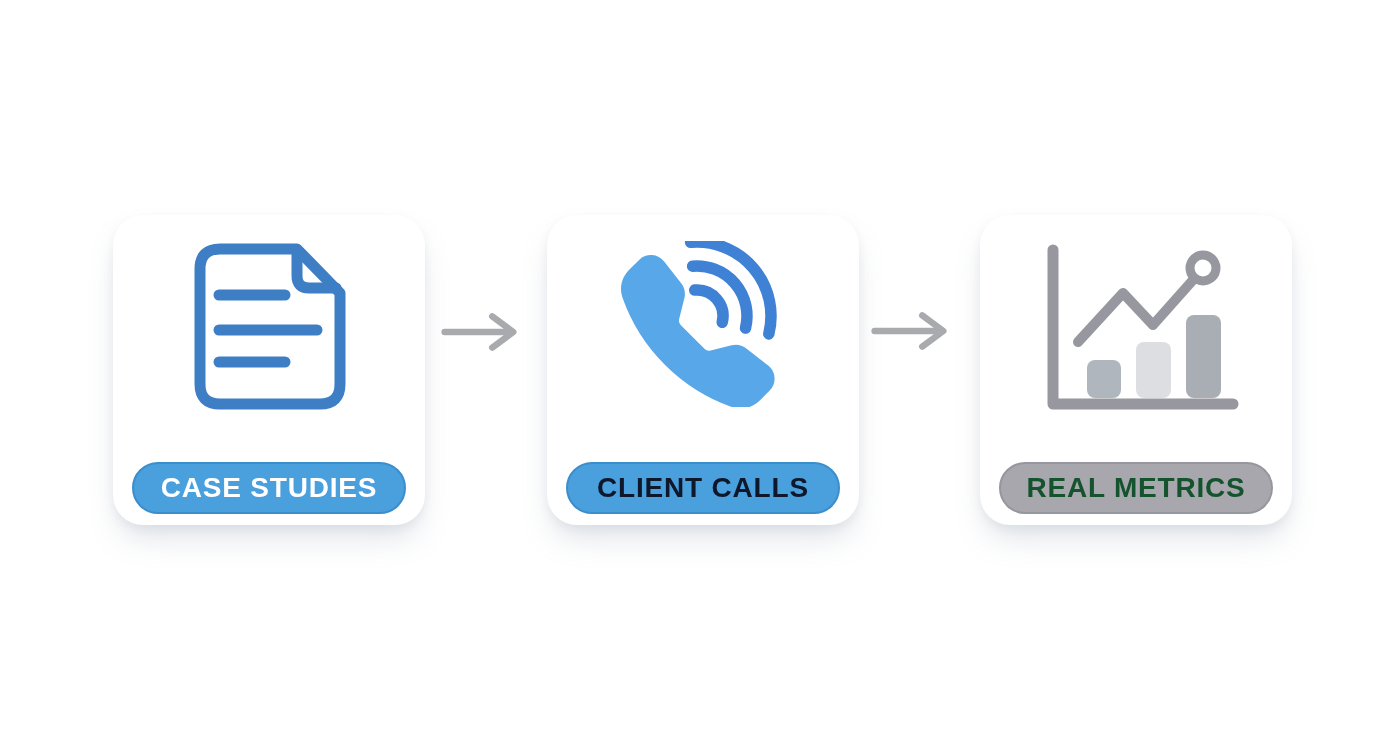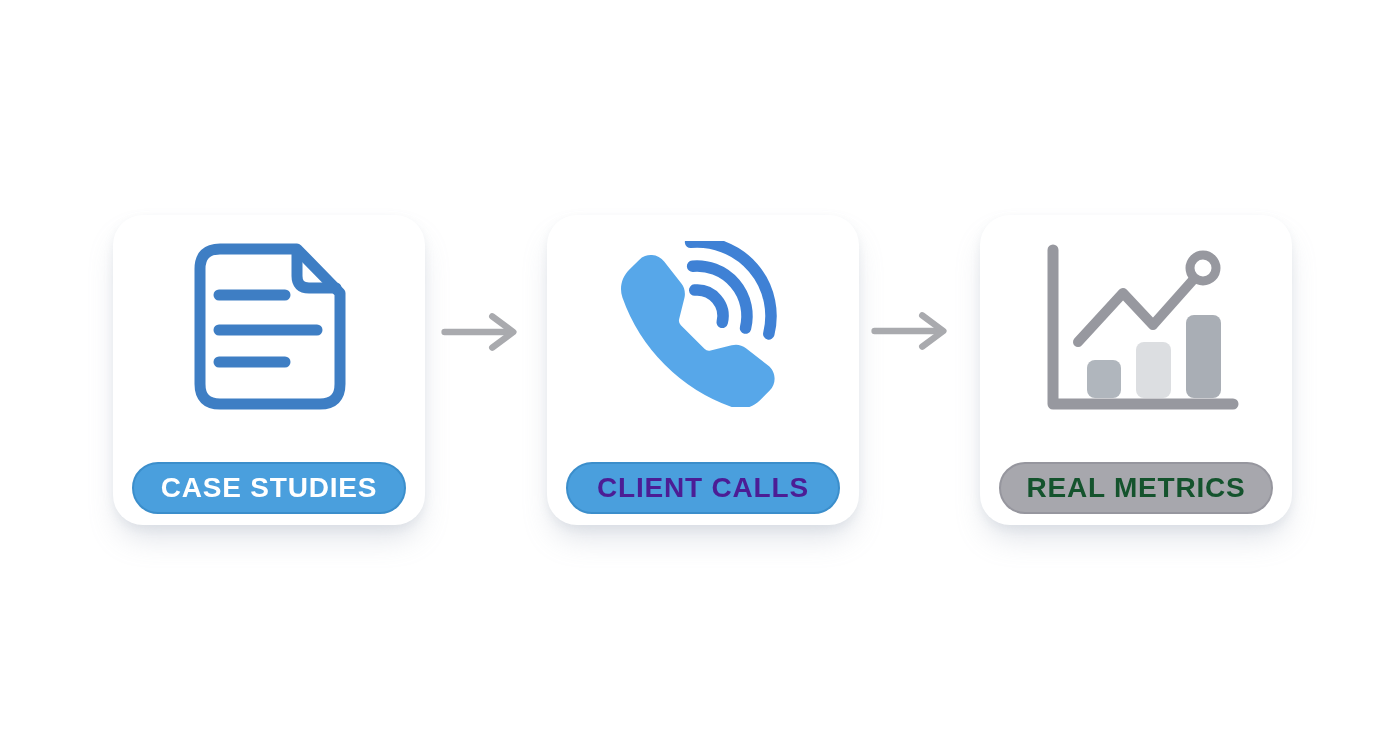--- a/index.html
+++ b/index.html
@@ -99,21 +99,21 @@
           <path style="fill: var(--phone-fill, #57a7e9);" d="M1.885.511a1.745 1.745 0 0 1 2.61.163L6.29 2.98c.329.423.445.974.315 1.494l-.547 2.19a.678.678 0 0 0 .178.643l2.457 2.457a.678.678 0 0 0 .644.178l2.189-.547a1.745 1.745 0 0 1 1.494.315l2.306 1.794c.829.645.905 1.87.163 2.611l-1.034 1.034c-.74.74-1.846 1.065-2.877.702a18.634 18.634 0 0 1-7.01-4.42 18.634 18.634 0 0 1-4.42-7.009c-.362-1.03-.037-2.137.703-2.877L1.885.511z"></path>
         </g>
 
         <g style="stroke: var(--phone-waves, #3f81d5);" stroke-width="11.5" stroke-linecap="round" fill="none">
           <path d="M 77.7 49.1 A 26 26 0 0 1 105.2 81.3"></path>
           <path d="M 75.6 25.2 A 50 50 0 0 1 128.5 87.1"></path>
           <path d="M 73.6 1.3 A 74 74 0 0 1 151.8 92.9"></path>
         </g>
       </svg>
     </div>
-    <div class="pill" style="background: rgb(74, 159, 221); border-color: rgb(59, 142, 203); color: #4c1d95;">
+    <div class="pill" style="background: rgb(74, 159, 221); border-color: rgb(59, 142, 203); color: #0f172a;">
       <span class="pill-label">CLIENT CALLS</span>
     </div>
   </div>
 
   <div class="arrow arrow-2">
     <svg width="92" height="44" viewBox="0 0 96 48" fill="none">
       <g style="stroke: var(--arrow, #a9aaae);" stroke-width="7" stroke-linecap="round" stroke-linejoin="round" fill="none">
         <path d="M 5 24 H 76"></path>
         <path d="M 57 7 L 80 24 L 57 41"></path>
       </g>

